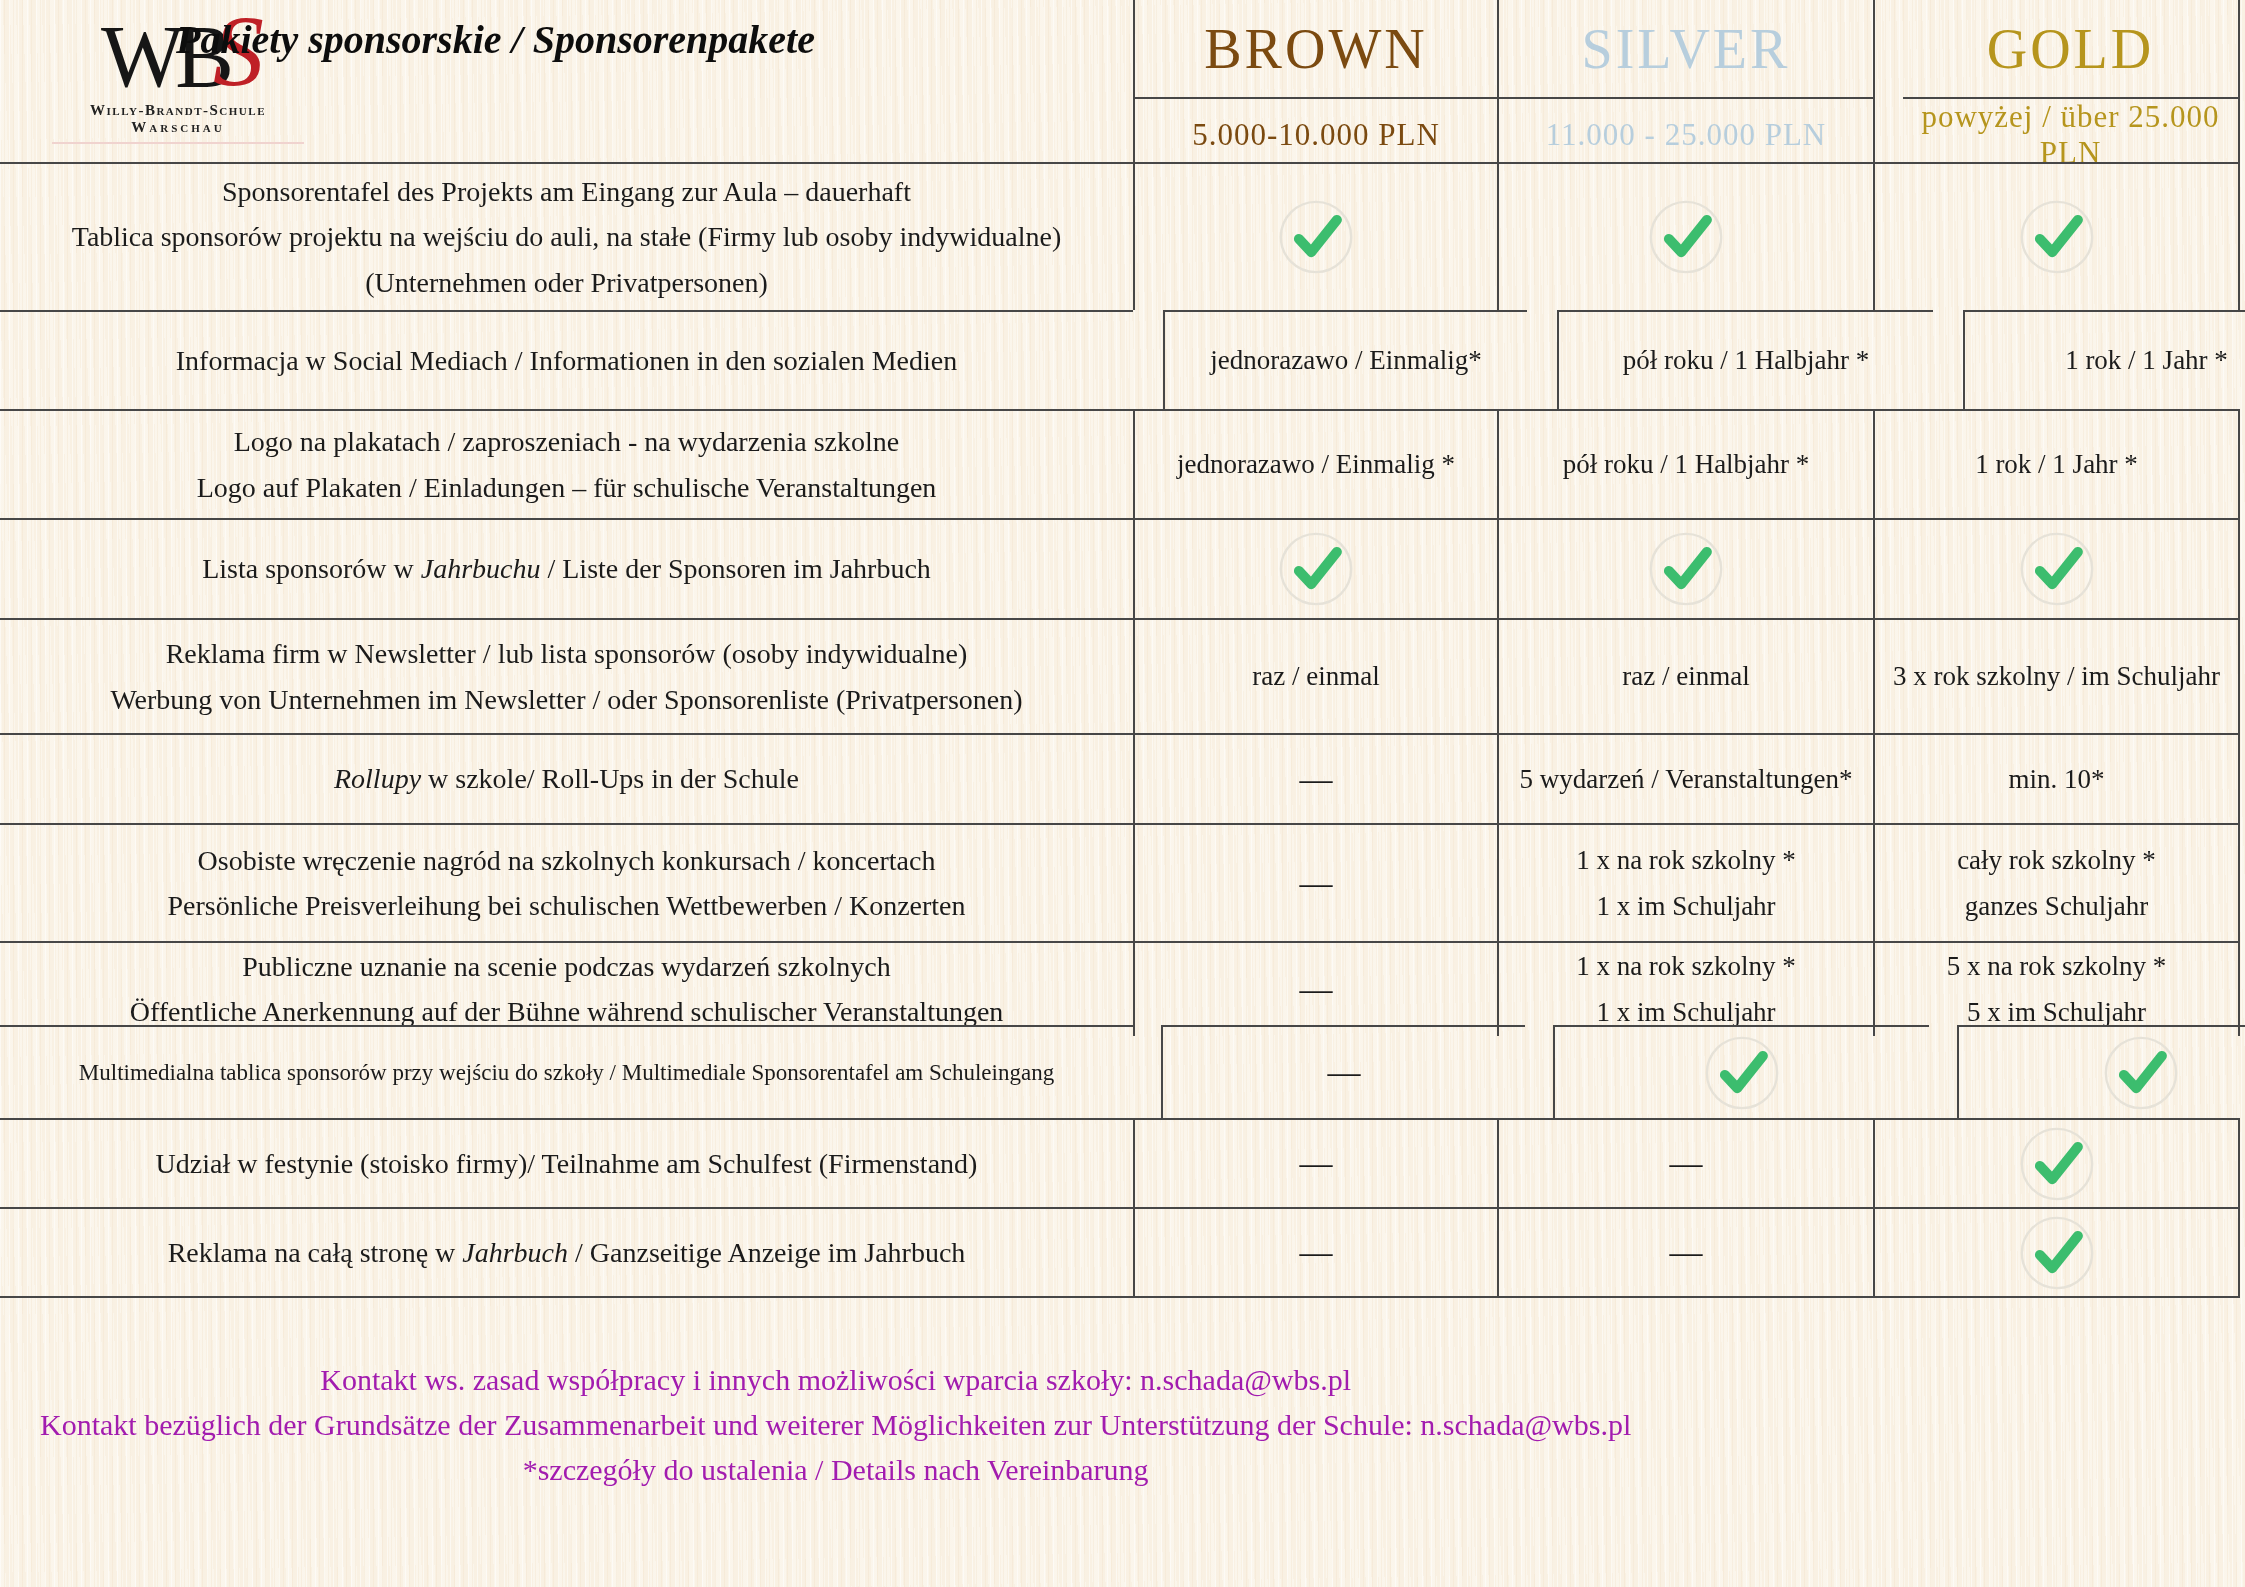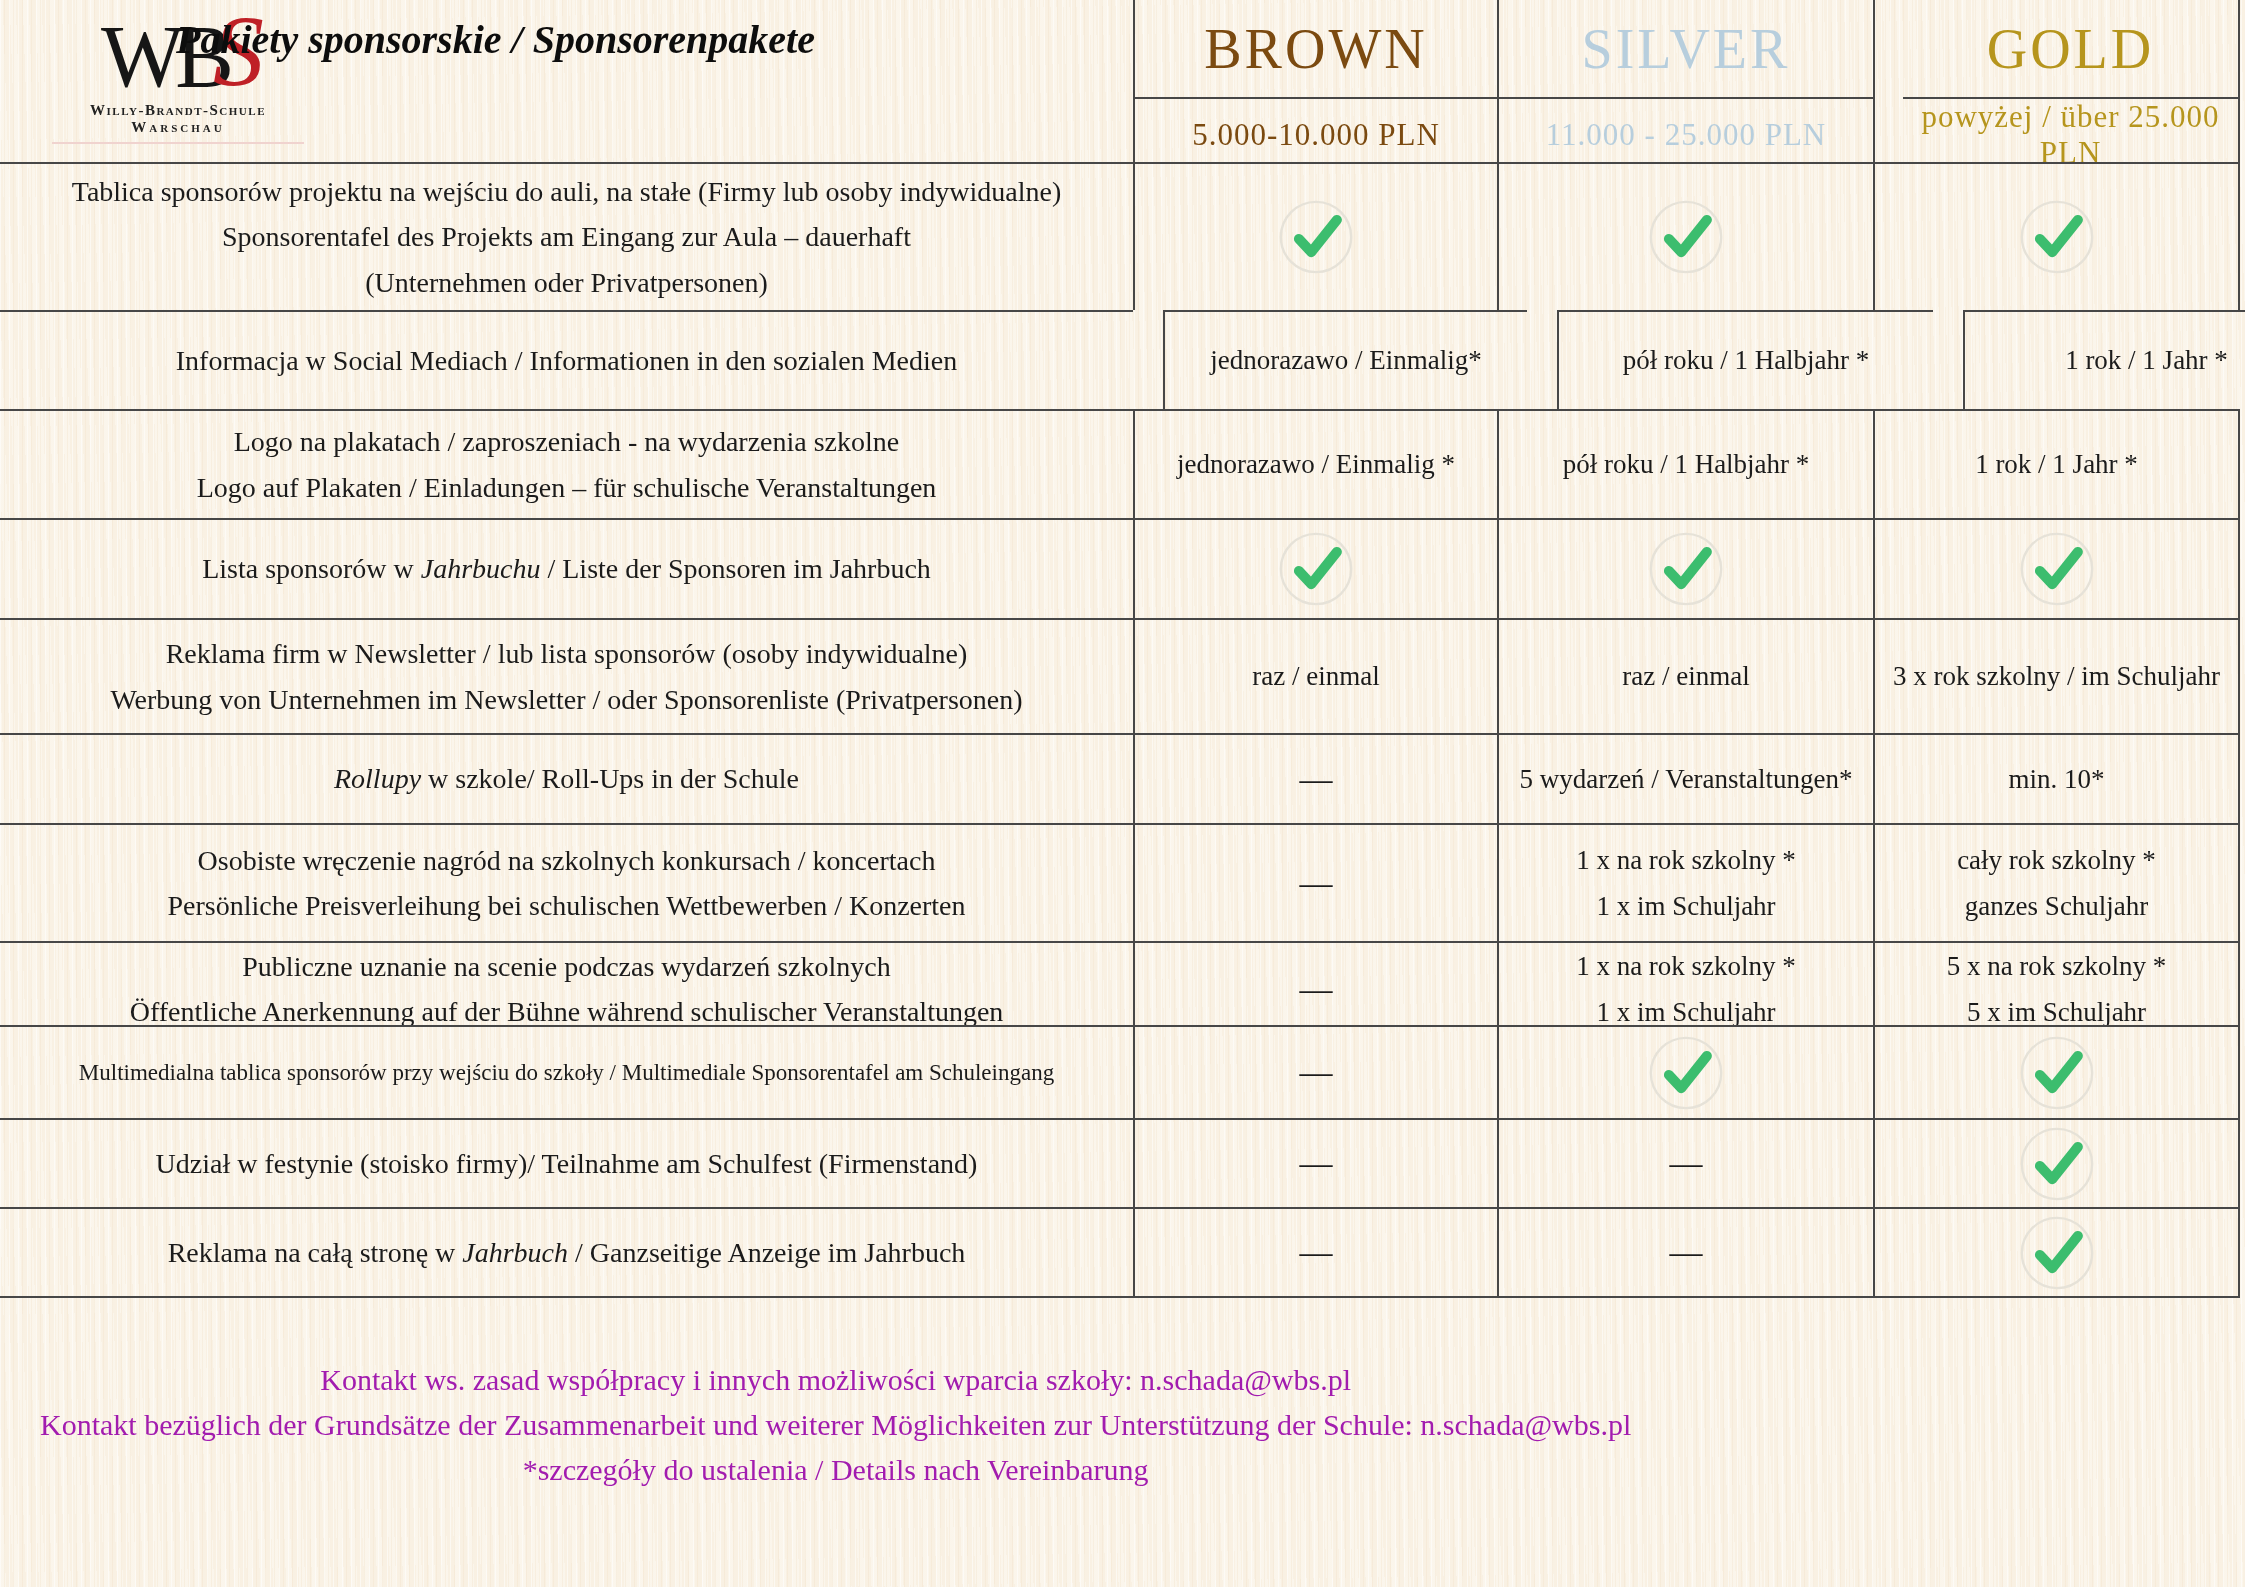--- a/index.html
+++ b/index.html
@@ -83,22 +83,22 @@
     </div>
     <div class="cell h-tier tier-cell last" style="color: rgb(182, 149, 29);">
       <div class="tname">GOLD</div>
       <div class="tprice">powyżej /  über 25.000 PLN</div>
     </div>
   </div>
 
   <div class="tbody">
       <div class="trow" style="height: 148px;">
         <div class="cell feature">
+          <div class="lline"><span>Sponsorentafel des Projekts am Eingang zur Aula – dauerhaft</span></div>
           <div class="lline"><span>Tablica sponsorów projektu na wejściu do auli, na stałe (Firmy lub osoby indywidualne)</span></div>
-          <div class="lline"><span>Sponsorentafel des Projekts am Eingang zur Aula – dauerhaft</span></div>
           <div class="lline"><span>(Unternehmen oder Privatpersonen)</span></div>
         </div>
         <div class="cell vcell">
           <svg viewBox="0 0 80 80" class="check">
             <circle cx="40" cy="40" r="37" fill="none" stroke="#e6e2d8" stroke-width="2.5"></circle>
             <path d="M22 42 L35 56 L62 22" fill="none" stroke="#3cbd6e" stroke-width="10.5" stroke-linecap="round" stroke-linejoin="round"></path>
           </svg>
         </div>
         <div class="cell vcell">
           <svg viewBox="0 0 80 80" class="check">
@@ -221,21 +221,21 @@
         </div>
         <div class="cell vcell">
           <div class="vline">1 x na rok szkolny *</div>
           <div class="vline">1 x im Schuljahr</div>
         </div>
         <div class="cell vcell last">
           <div class="vline">5 x na rok szkolny *</div>
           <div class="vline">5 x im Schuljahr</div>
         </div>
       </div>
-      <div class="trow" style="height: 93px;">
+      <div class="trow" style="height: 93px; gap: 28px;">
         <div class="cell feature small">
           <div class="lline"><span>Multimedialna tablica sponsorów przy wejściu do szkoły / Multimediale Sponsorentafel am Schuleingang</span></div>
         </div>
         <div class="cell vcell">
           <span class="dash">—</span>
         </div>
         <div class="cell vcell">
           <svg viewBox="0 0 80 80" class="check">
             <circle cx="40" cy="40" r="37" fill="none" stroke="#e6e2d8" stroke-width="2.5"></circle>
             <path d="M22 42 L35 56 L62 22" fill="none" stroke="#3cbd6e" stroke-width="10.5" stroke-linecap="round" stroke-linejoin="round"></path>

